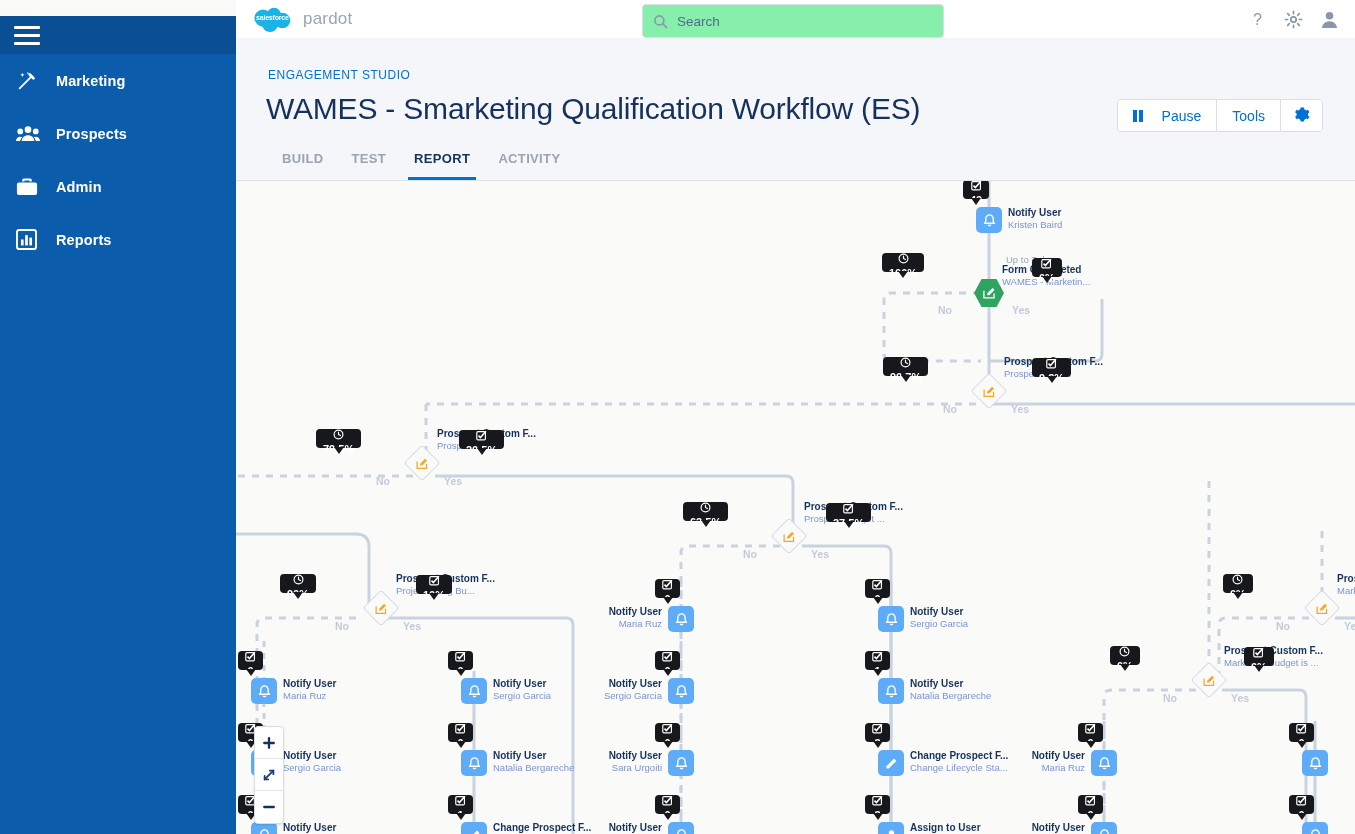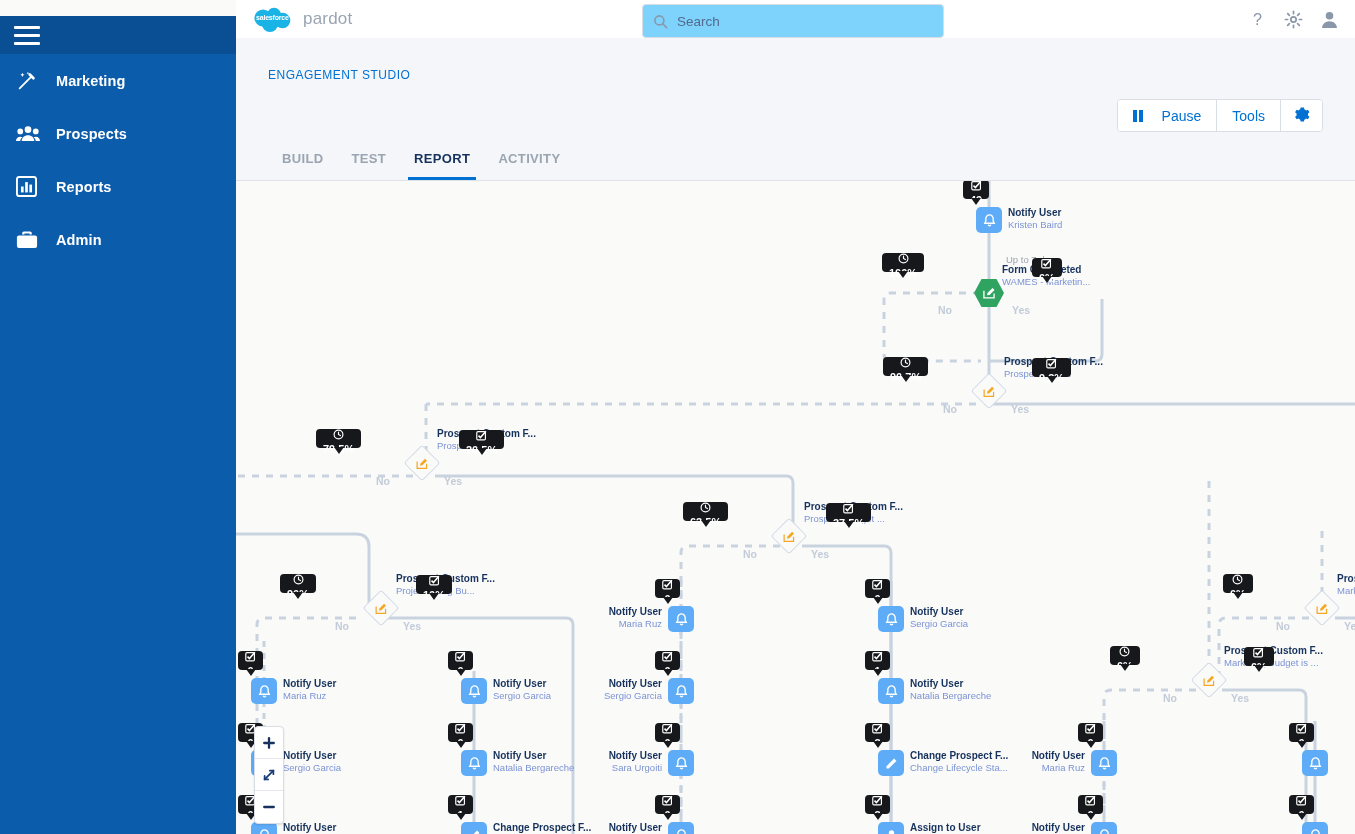--- a/index.html
+++ b/index.html
@@ -38,21 +38,21 @@
   }
   #logo { display:flex; align-items:center; margin-left:14px; }
   #logo .cloud { width:46px; height:27px; position:relative; }
   #logo .cloudtxt {
     position:absolute; left:6px; top:8px; font-size:7px; color:#fff;
     font-weight:bold; letter-spacing:-.2px; z-index:3;
   }
   #logo .word { margin-left:7px; font-size:17px; color:#9aa5b1; letter-spacing:.2px; }
   #searchwrap {
     position:absolute; left:406px; top:4px; width:302px; height:30px;
-    border:1px solid #d8dde6; border-radius:4px; background:#7dd3fc;
+    border:1px solid #d8dde6; border-radius:4px; background:#86efac;
     display:flex; align-items:center; padding:16px 10px;
   }
   #searchwrap .sico { margin-right:9px; display:flex; }
   #searchwrap input {
     border:0; outline:0; font-size:13.5px; color:#16325c; width:100%;
     font-family:"Liberation Sans", sans-serif; background:transparent;
   }
   #searchwrap input::placeholder { color:#54698d; }
   #topicons { position:absolute; right:16px; top:0; height:38px; display:flex;
      align-items:center; gap:17px; }
@@ -192,38 +192,38 @@
         <path d="M6.2 17.6c0-3.6 3-6.2 6.8-6.2s6.8 2.6 6.8 6.2z"></path>
         <path d="M0 17.6c0-2.8 2-4.7 4.6-4.7 .9 0 1.7 .2 2.4 .6 -1.4 1.1-2.3 2.5-2.5 4.1z"></path>
         <path d="M26 17.6c0-2.8-2-4.7-4.6-4.7-.9 0-1.7 .2-2.4 .6 1.4 1.1 2.3 2.5 2.5 4.1z"></path>
       </svg>
     </span>
     <span class="lbl">Prospects</span>
   </div>
 
   <div class="nav-item">
     <span class="ico">
+      <svg width="22" height="20" viewBox="0 0 24 21" fill="#fff">
+        <path d="M8.6 1.2h6.8c1 0 1.8 .8 1.8 1.8v1.6h-2.4V3.4H9.2v1.2H6.8V3c0-1 .8-1.8 1.8-1.8z"></path>
+        <rect x="1" y="5.6" width="22" height="13.6" rx="2.2"></rect>
+      </svg>
+    </span>
+    <span class="lbl">Admin</span>
+  </div>
+
+  <div class="nav-item">
+    <span class="ico">
       <svg width="21" height="21" viewBox="0 0 22 22">
         <rect x="1" y="1" width="20" height="20" rx="2.5" fill="none" stroke="#fff" stroke-width="2"></rect>
         <rect x="5.2" y="11" width="2.8" height="6.2" fill="#fff"></rect>
         <rect x="9.6" y="6.4" width="2.8" height="10.8" fill="#fff"></rect>
         <rect x="14" y="9" width="2.8" height="8.2" fill="#fff"></rect>
       </svg>
     </span>
     <span class="lbl">Reports</span>
-  </div>
-
-  <div class="nav-item">
-    <span class="ico">
-      <svg width="22" height="20" viewBox="0 0 24 21" fill="#fff">
-        <path d="M8.6 1.2h6.8c1 0 1.8 .8 1.8 1.8v1.6h-2.4V3.4H9.2v1.2H6.8V3c0-1 .8-1.8 1.8-1.8z"></path>
-        <rect x="1" y="5.6" width="22" height="13.6" rx="2.2"></rect>
-      </svg>
-    </span>
-    <span class="lbl">Admin</span>
   </div>
 </div>
 
 <div id="topbar">
   <div id="logo">
     <span class="cloud">
       <svg width="46" height="27" viewBox="0 0 46 27">
         <g fill="#1ab3e6">
           <circle cx="13" cy="12" r="8.6"></circle>
           <circle cx="24" cy="9" r="7.2"></circle>
@@ -263,20 +263,21 @@
       <svg width="19" height="19" viewBox="0 0 20 20" fill="#8a97a8">
         <circle cx="10" cy="6" r="4"></circle>
           <path d="M2.2 19c0-4.3 3.5-7.2 7.8-7.2s7.8 2.9 7.8 7.2z"></path>
       </svg>
     </span>
   </div>
 </div>
 
 <div id="pagehead">
   <div id="eyebrow">ENGAGEMENT STUDIO</div>
+  <div id="title">WAMES - Smarketing Qualification Workflow (ES)</div>
   <div id="runbadge">RUNNING</div>
 
   <div id="btngroup">
     <div class="gb">
       <span class="pausebars">
           <i></i>
           <i></i>
         </span>
       <span>Pause</span>
     </div>

